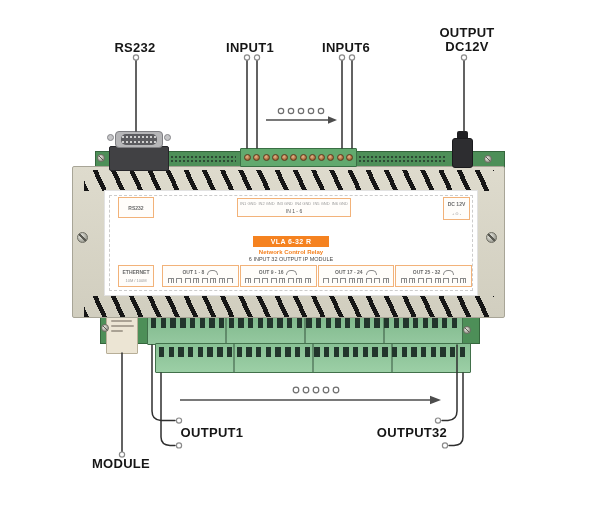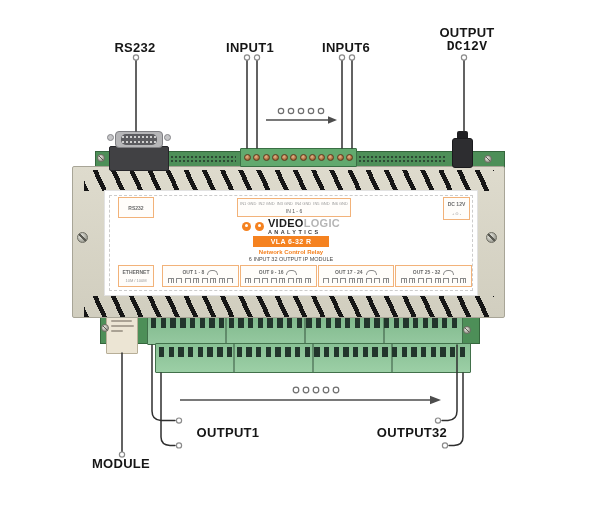--- a/index.html
+++ b/index.html
@@ -82,24 +82,24 @@
 </style>
 </head>
 <body>
 
 <div id="stage">
 
   <div class="lbl" style="left:102px;top:40px;width:66px;">RS232</div>
   <div class="lbl" style="left:220px;top:40px;width:60px;">INPUT1</div>
   <div class="lbl" style="left:317px;top:40px;width:58px;">INPUT6</div>
   <div class="lbl" style="left:436px;top:25px;width:62px;">OUTPUT</div>
-  <div class="lbl" style="left:436px;top:39px;width:62px;font-family:Liberation Mono, monospace;">DC12V</div>
+  <div class="lbl" style="left:436px;top:39px;width:62px;">DC12V</div>
 
   <div class="lbl" style="left:84px;top:456px;width:74px;">MODULE</div>
-  <div class="lbl" style="left:196px;top:425px;width:64px;">OUTPUT1</div>
+  <div class="lbl" style="left:180px;top:425px;width:64px;">OUTPUT1</div>
   <div class="lbl" style="left:374px;top:425px;width:76px;">OUTPUT32</div>
 
   <div class="abs pcb" style="left:95px;top:151px;width:410px;height:17px;"></div>
   <div class="abs holes" style="left:170px;top:155px;width:66px;height:8px;"></div>
   <div class="abs holes" style="left:358px;top:155px;width:88px;height:8px;"></div>
   <div class="abs screw" style="left:97px;top:154px;width:8px;height:8px;"></div>
   <div class="abs screw" style="left:484px;top:155px;width:8px;height:8px;"></div>
 
   <div class="abs" id="db9-body" style="left:109px;top:146px;width:60px;height:25px;"></div>
   <div class="abs nut" style="left:107px;top:134px;width:7px;height:7px;"></div>
@@ -144,28 +144,20 @@
           <span class="pin">IN5 GND</span>
           <span class="pin">IN6 GND</span>
         </div>
       <div id="in-caption">IN 1 - 6</div>
     </div>
     <div class="abs obox" id="dc-box" style="left:338px;top:6px;width:27px;height:23px;">
       <span class="tinytxt f5">DC 12V</span>
       <span class="f4">+ ⊙ -</span>
     </div>
 
-    <div class="abs" id="logo-row" style="left:0;top:27px;width:100%;">
-      <span class="eye"></span>
-      <span class="eye"></span>
-      <span style="display:inline-block;text-align:left;">
-        <div id="brand-line"><span>VIDEO</span><span class="lt">LOGIC</span></div>
-        <div id="tagline">ANALYTICS</div>
-      </span>
-    </div>
     <div class="abs" id="model-bar" style="left:50%;transform:translateX(-50%);top:45px;width:76px;height:11px;">VLA 6-32 R</div>
     <div class="abs" id="product-line" style="left:0;top:58px;width:100%;">Network Control Relay</div>
     <div class="abs" id="desc-line" style="left:0;top:65px;width:100%;">6 INPUT 32 OUTPUT IP MODULE</div>
 
     <div class="abs obox" id="eth-box" style="left:13px;top:74px;width:36px;height:22px;">
       <span class="tinytxt f5">ETHERNET</span>
       <span class="f4">10M / 100M</span>
     </div>
     <div class="abs" id="out-boxes" style="left:57px;top:74px;width:310px;height:22px;">
         <div class="out-box">

